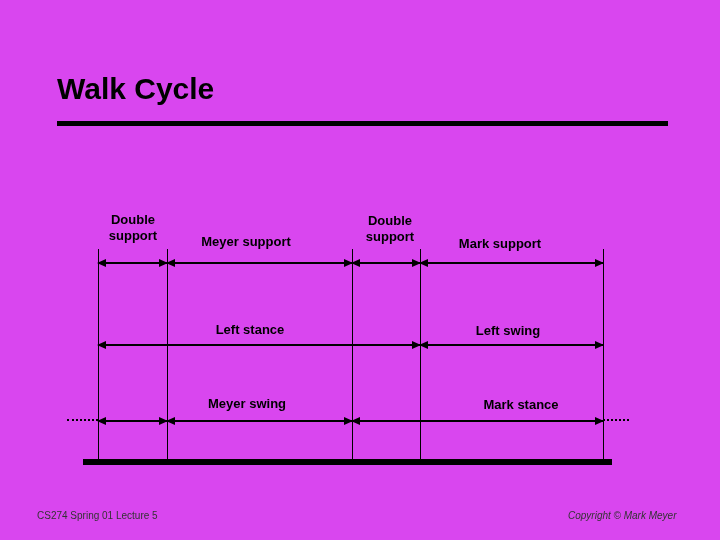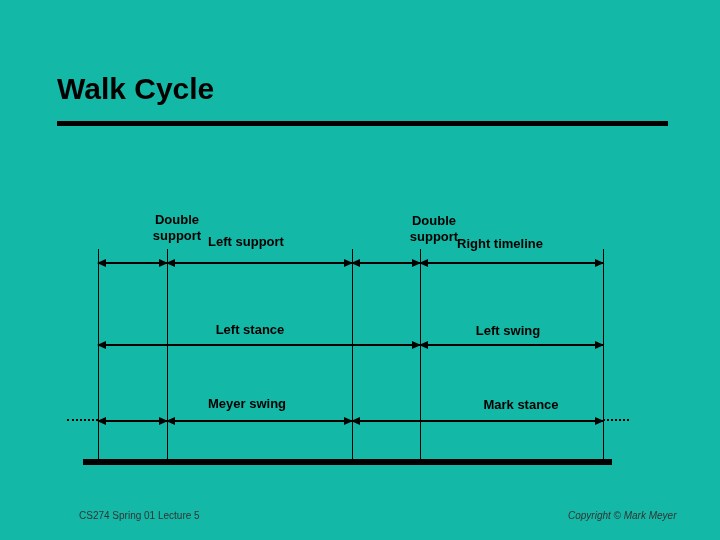--- a/index.html
+++ b/index.html
@@ -1,20 +1,20 @@
 <!DOCTYPE html>
 <html><head>
 <meta charset="utf-8">
 <style>
   html, body { margin: 0; padding: 0; background: #ffffff; }
   .slide {
     position: relative;
     width: 720px;
     height: 540px;
-    background: #14b8a6;
+    background: #d946ef;
     font-family: "Liberation Sans", "DejaVu Sans", sans-serif;
     color: #000000;
     overflow: hidden;
   }
   .title {
     position: absolute;
     left: 57px;
     top: 72px;
     margin: 0;
     font-size: 30px;
@@ -94,30 +94,29 @@
   .dlabel {
     position: absolute;
     transform: translateX(-50%);
     font-size: 13px;
     line-height: 16px;
     font-weight: bold;
     color: #000000;
     text-align: center;
     white-space: nowrap;
   }
-  .dlabel.wrap { width: 64px; white-space: normal; margin-left: 44px; }
+  .dlabel.wrap { width: 64px; white-space: normal; }
 
   .footer-left {
     position: absolute;
     left: 37px;
     top: 510px;
     font-size: 10px;
     color: #333333;
     white-space: nowrap;
-    margin-left: 42px;
   }
   .footer-right {
     position: absolute;
     left: 568px;
     top: 510px;
     font-size: 10px;
     font-style: italic;
     color: #333333;
     white-space: nowrap;
   }
@@ -132,23 +131,23 @@
 
   <div class="diagram">
 
     <div class="vline" style="left:98px"></div>
     <div class="vline" style="left:167px"></div>
     <div class="vline" style="left:352px"></div>
     <div class="vline" style="left:420px"></div>
     <div class="vline" style="left:603px"></div>
 
     <div class="dlabel wrap" style="left:133px; top:212px">Double support</div>
-    <div class="dlabel" style="left:246px; top:234px">Left support</div>
+    <div class="dlabel" style="left:246px; top:234px">Meyer support</div>
     <div class="dlabel wrap" style="left:390px; top:213px">Double support</div>
-    <div class="dlabel" style="left:500px; top:236px">Right timeline</div>
+    <div class="dlabel" style="left:500px; top:236px">Mark support</div>
 
     <div class="seg" style="left:98px;  top:262px; width:69px"></div>
     <div class="seg" style="left:167px; top:262px; width:185px"></div>
     <div class="seg" style="left:352px; top:262px; width:68px"></div>
     <div class="seg" style="left:420px; top:262px; width:183px"></div>
 
     <div class="dlabel" style="left:250px; top:322px">Left stance</div>
     <div class="dlabel" style="left:508px; top:323px">Left swing</div>
 
     <div class="seg" style="left:98px;  top:344px; width:322px"></div>

